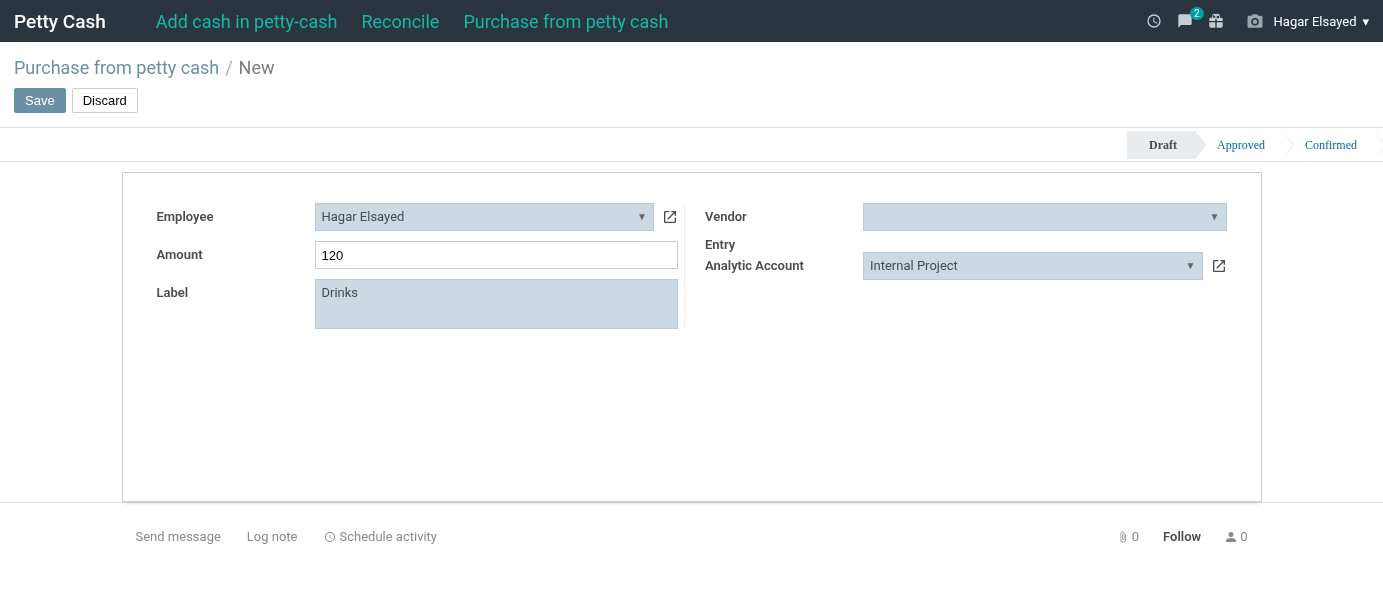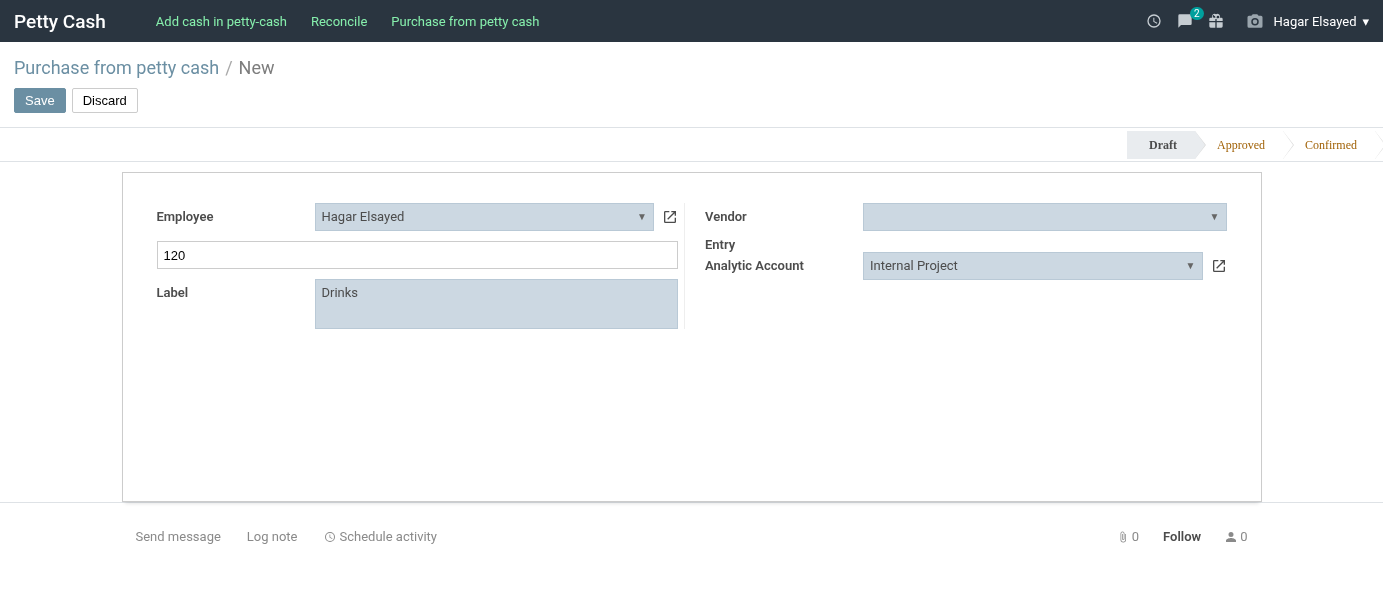--- a/index.html
+++ b/index.html
@@ -12,40 +12,40 @@
 }
 .navbar {
   background: #2a3540;
   height: 42px;
   display: flex;
   align-items: center;
   padding: 0 14px;
   color: #fff;
 }
 .navbar .brand { font-size: 19px; font-weight: 500; margin-right: 50px; }
-.navbar .nav-link { color: #86efac; font-size: 13px; margin-right: 24px; cursor: pointer; }
+.navbar .nav-link { color: #14b8a6; font-size: 18px; margin-right: 24px; cursor: pointer; }
 .navbar .spacer { flex: 1; }
 .navbar .icon-btn { margin-left: 14px; cursor: pointer; position: relative; color: #c6cdd2; display: flex; align-items: center;}
 .navbar .icon-btn svg { fill: #c6cdd2; }
 .navbar .badge { position: absolute; top: -6px; right: -10px; background: #00a09d; color:#fff; border-radius: 8px; font-size: 10px; padding: 0 4px; line-height: 13px; min-width: 13px; text-align:center;}
 .navbar .user-menu { display:flex; align-items:center; margin-left: 20px; cursor:pointer; color:#fff;}
 .navbar .user-menu .camera-icon { width:22px; height:18px; margin-right:8px; }
 .navbar .user-menu .caret { margin-left:6px; }
 
 .middle-band { background:#fff; border-bottom:1px solid #dee2e6; padding: 0 14px; height:86px; display:flex; flex-direction:column; justify-content:center; }
 .breadcrumb { font-size: 18px; color:#7d7d7d; display:flex; align-items:center; margin-bottom:10px;}
 .breadcrumb .bc-link { color:#6b8fa3; cursor:pointer; }
 .breadcrumb .sep { margin: 0 6px; color:#a9a9a9; }
 .action-row { display:flex; gap:6px;}
 .btn { font-size:13px; padding:4px 10px; border:1px solid #ccc; background:#fff; cursor:pointer; border-radius:2px;}
 .btn-primary { background:#6b8fa3; color:#fff; border-color:#6b8fa3; }
 
 .status-row { background:#fff; border-bottom:1px solid #dee2e6; height:34px; display:flex; justify-content:flex-end; align-items:center; padding-right:8px;font-family:Liberation Serif, serif;}
 .statusbox { display:flex; }
-.status-step { position:relative; padding: 0 18px 0 22px; height:28px; line-height:28px; font-size:12px; color:#a16207; background:#fff;}
+.status-step { position:relative; padding: 0 18px 0 22px; height:28px; line-height:28px; font-size:12px; color:#0369a1; background:#fff;}
 .status-step.active { background:#e9ecef; color:#4c4c4c; font-weight:600;}
 .status-step::after, .status-step.active::after {
   content:''; position:absolute; right:-10px; top:0; width:0; height:0;
   border-top:14px solid transparent; border-bottom:14px solid transparent; border-left:10px solid #fff;
   z-index:2;
 }
 .status-step.active::after { border-left-color:#e9ecef; }
 .status-step::before {
   content:''; position:absolute; right:-11px; top:0; width:0; height:0;
   border-top:14px solid transparent; border-bottom:14px solid transparent; border-left:11px solid #ddd;
@@ -142,20 +142,21 @@
               <span class="m2o-caret">▼</span>
             </div>
             <span class="ext-link">
               <svg viewBox="0 0 24 24">
                   <path d="M14 3v2h3.6l-9.8 9.8 1.4 1.4L19 6.4V10h2V3zM5 5h6V3H5a2 2 0 0 0-2 2v14a2 2 0 0 0 2 2h14a2 2 0 0 0 2-2v-6h-2v6H5z"></path>
                 </svg>
             </span>
           </div>
         </div>
         <div class="field-row">
+          <div class="field-label">Amount</div>
           <div class="field-input-wrap">
             <input class="text-input" value="120" style="">
           </div>
         </div>
         <div class="field-row">
           <div class="field-label">Label</div>
           <div class="field-input-wrap">
             <textarea class="textarea-input" style="">Drinks</textarea>
           </div>
         </div>

